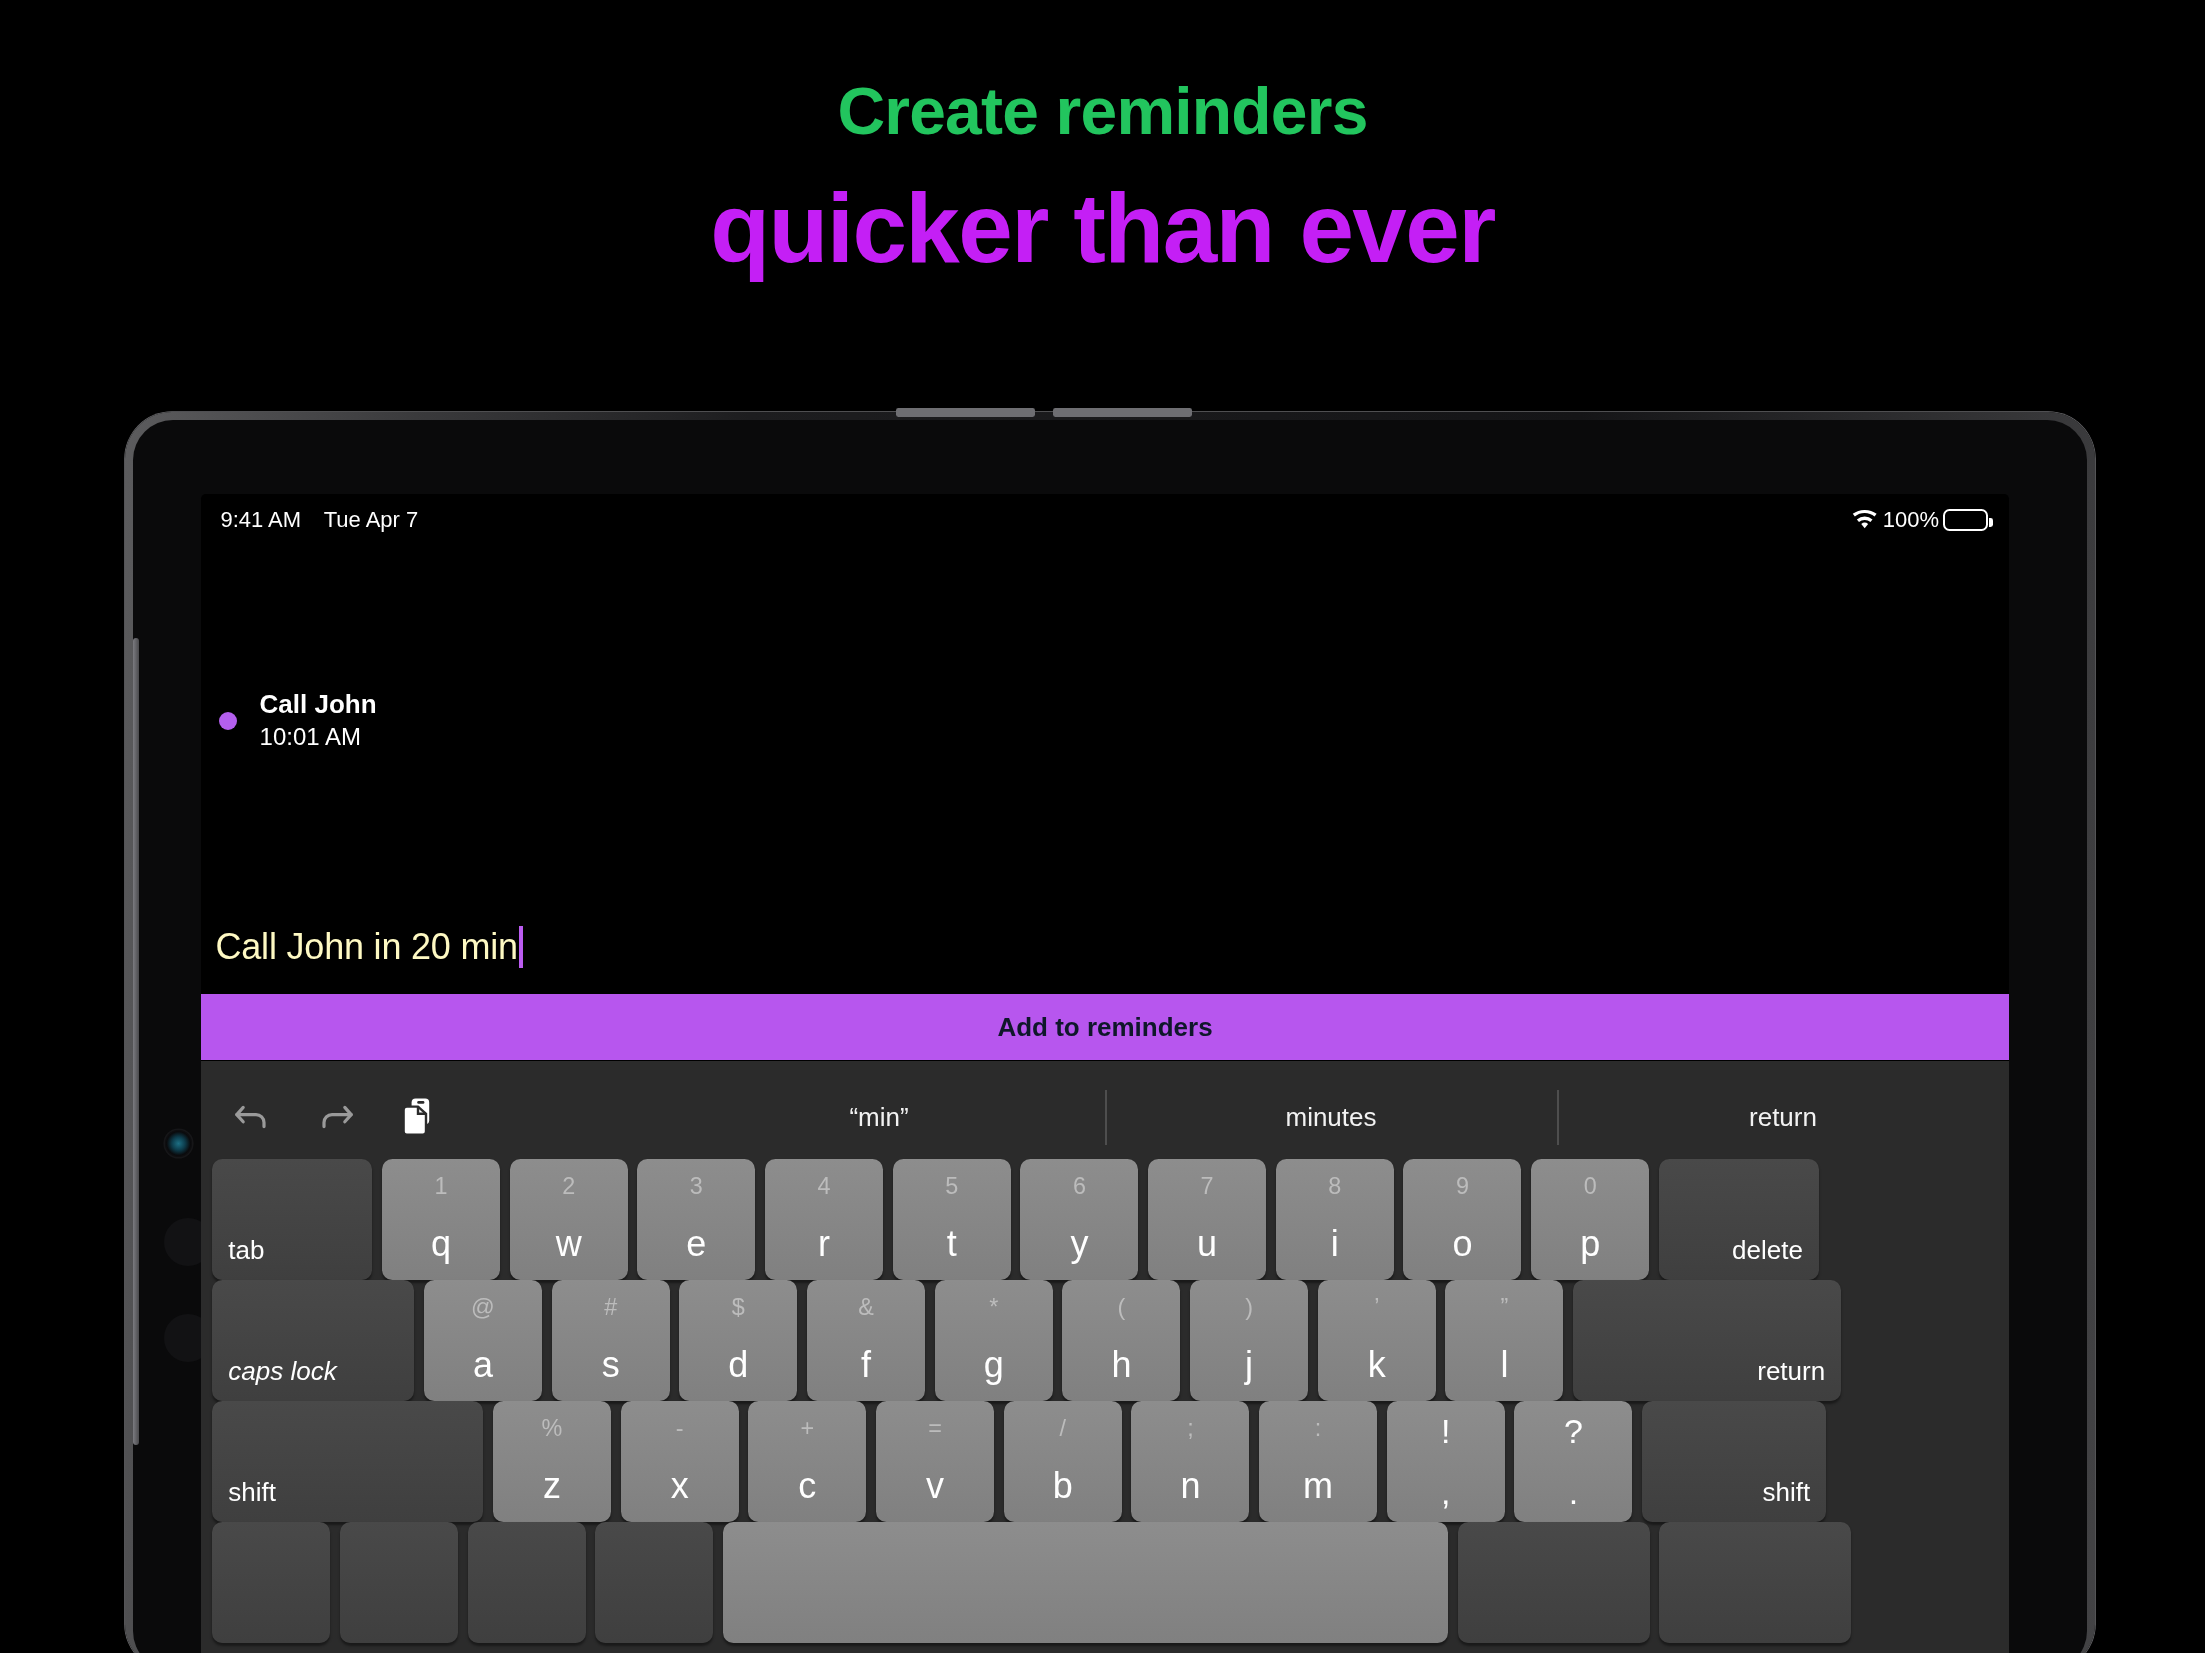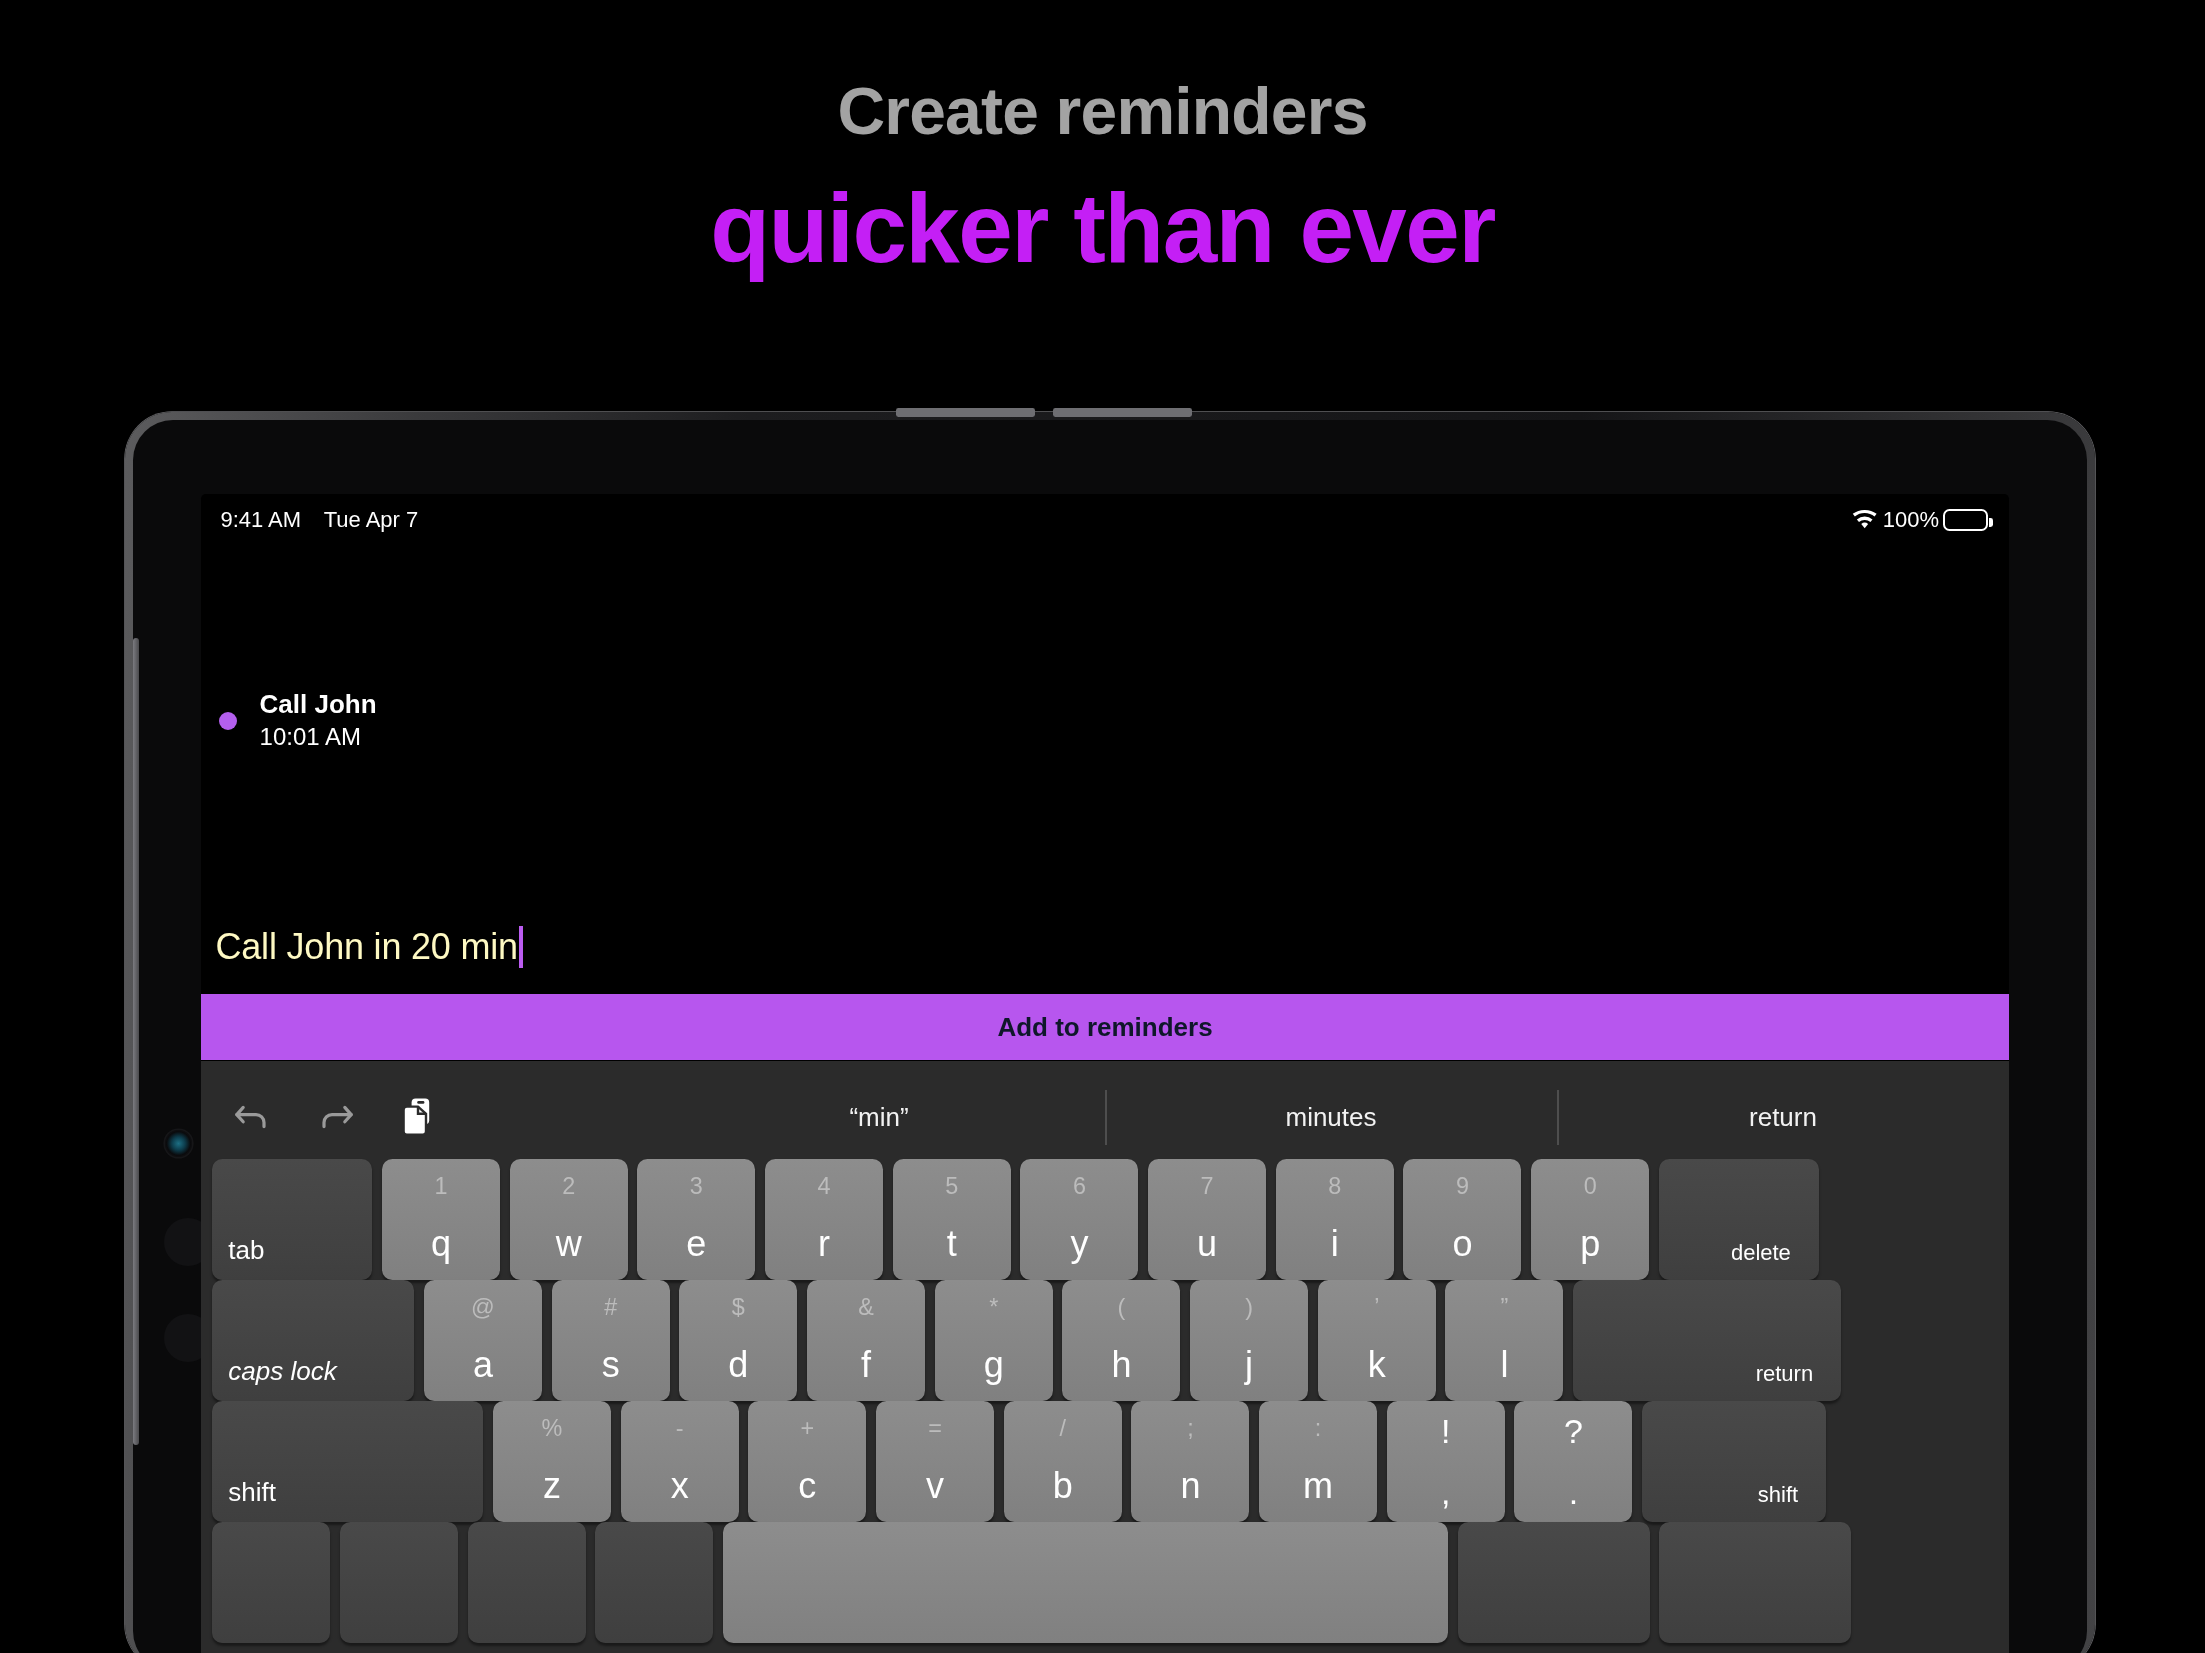--- a/index.html
+++ b/index.html
@@ -142,28 +142,28 @@
   .key-sub{
     position:absolute;left:0;right:0;top:16px;text-align:center;
     color:#bcbcbc;font-size:23.4px;line-height:1;
   }
   .key-sub.bright{color:#fff;font-size:34px;top:13px;}
   .key-main.low{bottom:13px;font-size:34px;}
   .key-label-bl{
     position:absolute;left:16px;bottom:14.5px;color:#fff;font-size:26px;
   }
   .key-label-br{
-    position:absolute;right:28px;bottom:14.5px;color:#fff;font-size:22px;
+    position:absolute;right:16px;bottom:14.5px;color:#fff;font-size:26px;
   }
 </style>
 </head>
 <body>
 
 <div id="promo">
-  <div id="promo-line1" style="color: #a3a3a3;">Create reminders</div>
+  <div id="promo-line1" style="color: #22c55e;">Create reminders</div>
   <div id="promo-line2" style="color: rgb(196, 31, 245);">quicker than ever</div>
 </div>
 
 <div id="device">
   <div id="top-btn-a" class="top-btn"></div>
   <div id="top-btn-b" class="top-btn"></div>
 
   <div id="device-inner">
     <div id="side-rail"></div>
     <div id="camera"></div>

